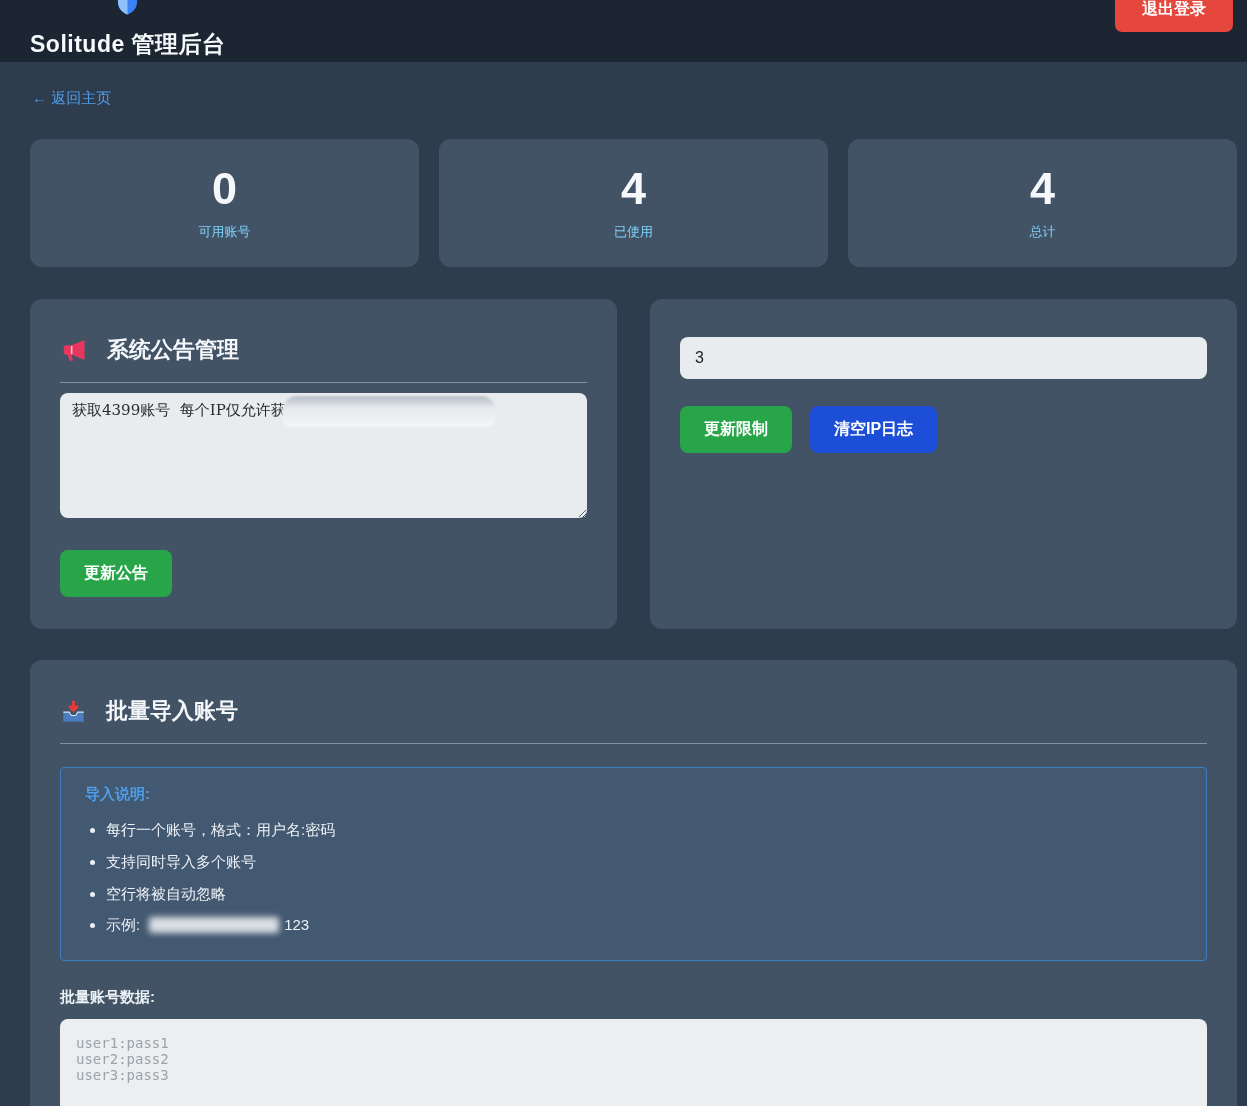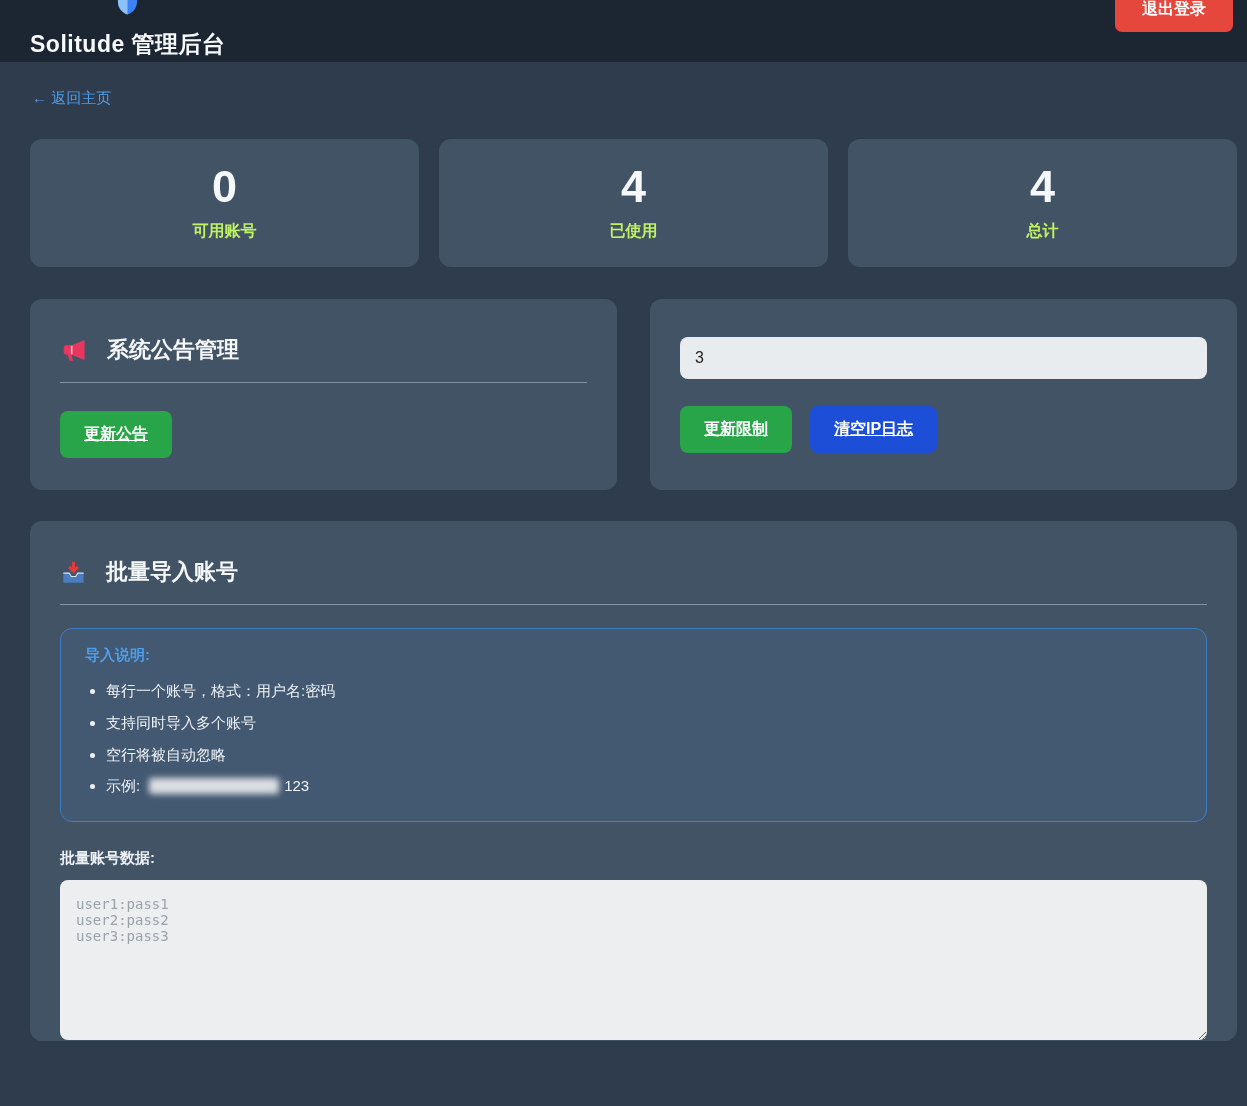--- a/index.html
+++ b/index.html
@@ -29,21 +29,21 @@
     display:inline-block; margin:27px 0 0 2px;
     color:#4d9fec; font-size:15px; text-decoration:none; cursor:pointer;
   }
   
   .stats { margin-top:31px; display:grid; grid-template-columns:repeat(3,1fr); gap:20px; }
   .stat-card {
     height:128px; background:#435366; border-radius:12px;
     display:flex; flex-direction:column; align-items:center; justify-content:center;
   }
   .stat-value { font-size:45px; font-weight:bold; color:#f6f9fb; line-height:1; }
-  .stat-label { margin-top:12px; font-size:16px; color:#bef264;font-weight:bold; }
+  .stat-label { margin-top:12px; font-size:13px; color:#7dd3fc; }
   
   .mid-row { margin-top:32px; display:grid; grid-template-columns:1fr 1fr; gap:33px; align-items:stretch; }
   .card { background:#435366; border-radius:12px; padding:28px 30px 32px; }
   .card-title {
     display:flex; align-items:center; gap:19px;
     margin:8px 0 0; font-size:22px; font-weight:bold; color:#f5f8fa;
     padding-bottom:17px; border-bottom:1px solid rgba(198,210,222,.5);
   }
   .field-label { display:block; margin-top:27px; font-size:15px; font-weight:bold; color:#ecf1f6; }
   
@@ -54,35 +54,35 @@
   }
   .blur-patch {
     position:absolute; left:222px; top:3px; width:214px; height:31px;
     border-radius:15px 15px 9px 9px;
     background:linear-gradient(180deg,#b4bdc6 0%,#e7e9eb 38%,#f4f5f6 100%);
     filter:blur(1.3px); pointer-events:none;
   }
   
   .btn {
     border:none; border-radius:8px; color:#fff; font-size:16px; font-weight:bold;
-    padding:13px 24px; cursor:pointer; font-family:inherit;text-decoration:underline;
+    padding:13px 24px; cursor:pointer; font-family:inherit;
   }
   .btn-green { background:#28a549; }
   .btn-orange { background:#1d4ed8; }
   .announce-btn { margin-top:28px; }
   .limit-input {
     display:block; width:100%; margin-top:10px; height:42px;
     border:none; border-radius:8px; background:#e9ecef;
     font-size:16px; padding:0 15px; color:#1f1f1f; font-family:inherit;
   }
   .btn-row { margin-top:27px; display:flex; gap:18px; }
   
   .big-card { margin-top:31px; height:520px; }
   .info-box {
-    margin-top:23px; border:1px solid #3d7ec2; border-radius:12px;
+    margin-top:23px; border:1px solid #3d7ec2; border-radius:4px;
     background:rgba(77,158,236,.08); padding:17px 24px 24px;
   }
   .info-title { color:#4d9fec; font-weight:bold; font-size:15px; }
   .info-list { margin:15px 0 0; padding-left:21px; font-size:15px; color:#ecf1f6; }
   .info-list li { margin-top:10px; line-height:1.45; }
   .blur-inline {
     display:inline-block; width:130px; height:16px; margin:0 5px 0 9px;
     background:#e6e9ec; opacity:.93; border-radius:3px; filter:blur(3px);
     vertical-align:-3px;
   }
@@ -133,20 +133,24 @@
     <div class="card">
       <h2 class="card-title">
         <span class="icon">
           <svg width="28" height="28" viewBox="0 0 24 24">
             <path d="M21 3.5 L10 8 H5.5 A2.3 2.3 0 0 0 3.2 10.3 V13.7 A2.3 2.3 0 0 0 5.5 16 H6.6 L8.2 21.3 H11.2 L9.8 16 L21 20.5 Z" fill="#e8365f"></path>
             <path d="M10 8.4 v7.2" stroke="#f8b8c8" stroke-width="1.4"></path>
           </svg>
         </span>
         <span>系统公告管理</span>
       </h2>
+      <div class="ta-wrap">
+        <textarea class="announce-ta" style="">获取4399账号  每个IP仅允许获</textarea>
+        <div class="blur-patch"></div>
+      </div>
       <button class="btn btn-green announce-btn">更新公告</button>
     </div>
 
     <div class="card">
       <input class="limit-input" type="text" value="3" style="">
       <div class="btn-row">
         <button class="btn btn-green">更新限制</button>
         <button class="btn btn-orange">清空IP日志</button>
       </div>
     </div>

